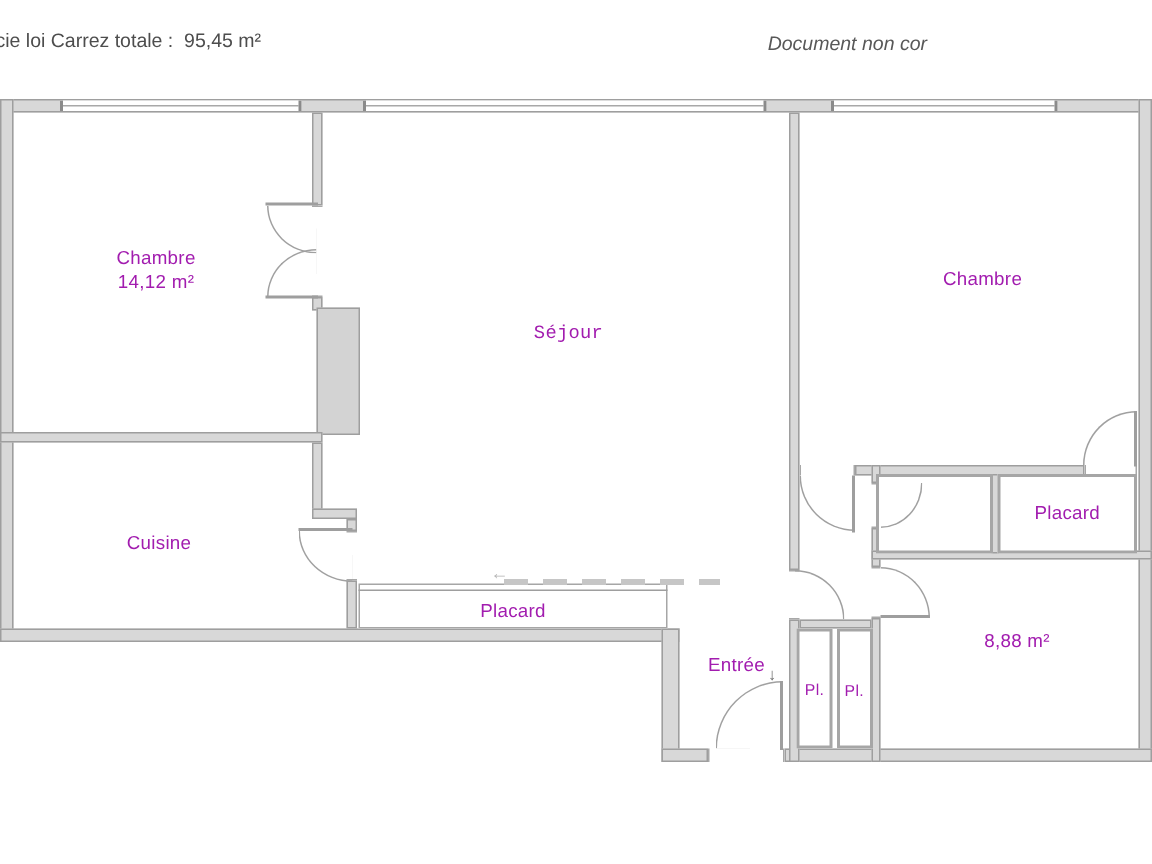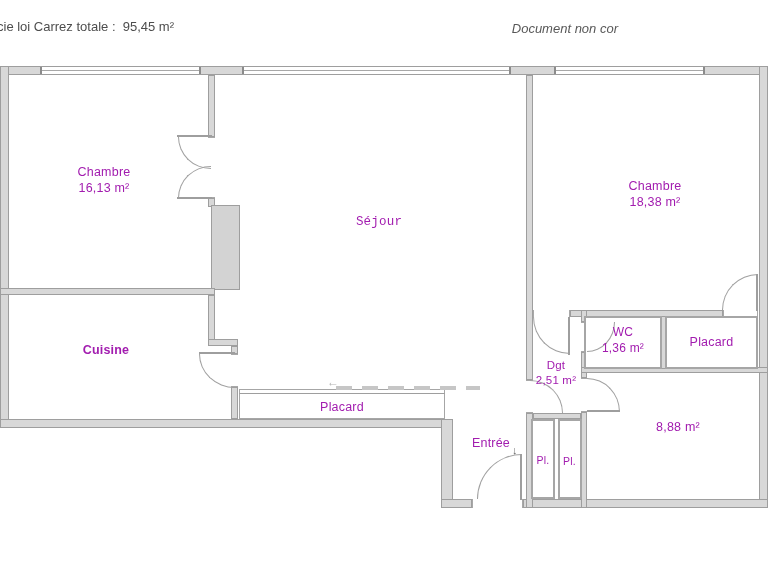--- a/index.html
+++ b/index.html
@@ -116,42 +116,33 @@
   <div class="entry-arrow">↓</div>
 
   <div class="arc tl" style="left:722px;top:274px;width:36px;height:36px;"></div>
   <div class="line" style="left:756px;top:274px;width:2px;height:37px;"></div>
 
   <div class="wm-arrow">←</div>
   <div class="wm-dash"></div>
 
   <div class="lbl" style="left:43px;top:164px;width:122px;">
     <div>Chambre</div>
-    <div>16,13 m²</div>
+    <div>14,12 m²</div>
   </div>
   <div class="lbl" style="left:318px;top:214px;width:122px;font-family:Liberation Mono, monospace;">
     <div>Séjour</div>
   </div>
   <div class="lbl" style="left:594px;top:178px;width:122px;">
     <div>Chambre</div>
-    <div>18,38 m²</div>
   </div>
-  <div class="lbl" style="left:45px;top:342px;width:122px;font-weight:bold;">
+  <div class="lbl" style="left:45px;top:354px;width:122px;">
     <div>Cuisine</div>
-  </div>
-  <div class="lbl" style="left:586px;top:324px;width:74px;font-size:12px;">
-    <div>WC</div>
-    <div>1,36 m²</div>
   </div>
   <div class="lbl" style="left:665px;top:334px;width:93px;">
     <div>Placard</div>
-  </div>
-  <div class="lbl small" style="left:525px;top:358px;width:62px;">
-    <div>Dgt</div>
-    <div>2,51 m²</div>
   </div>
   <div class="lbl" style="left:241px;top:399px;width:202px;">
     <div>Placard</div>
   </div>
   <div class="lbl" style="left:449px;top:435px;width:84px;">
     <div>Entrée</div>
   </div>
   <div class="lbl tiny" style="left:531px;top:454px;width:24px;">
     <div>Pl.</div>
   </div>

